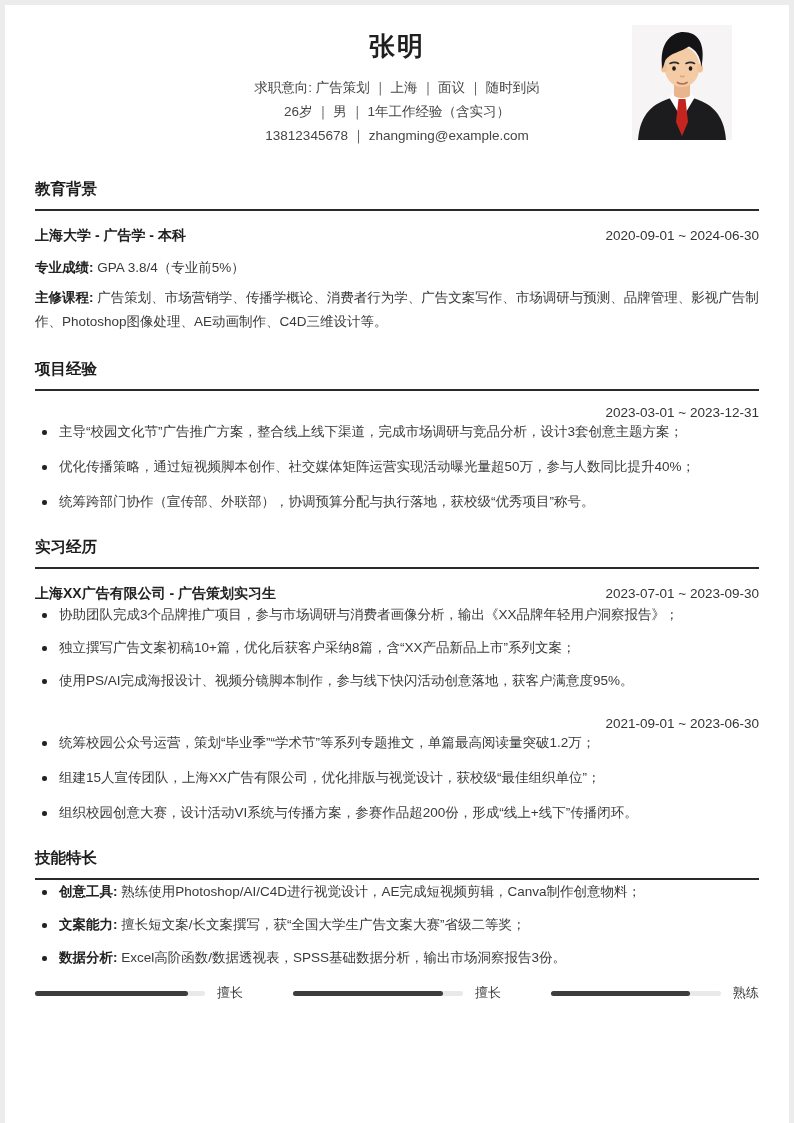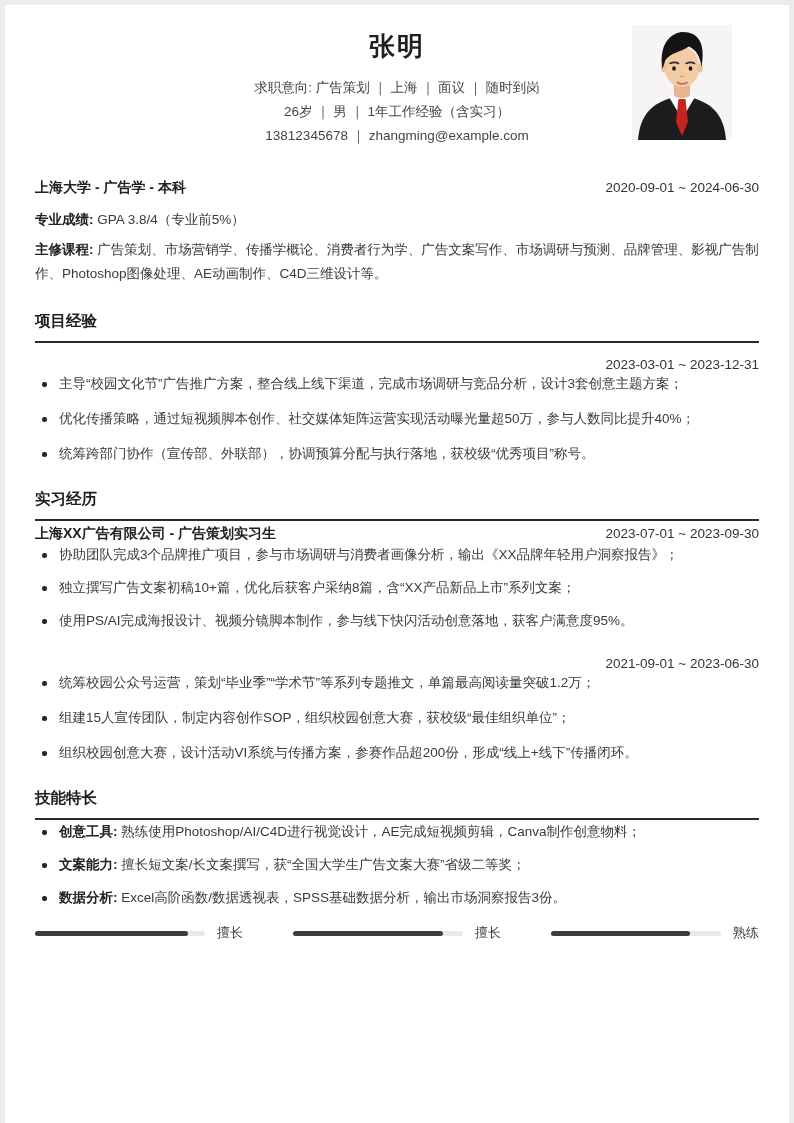--- a/index.html
+++ b/index.html
@@ -25,21 +25,21 @@
     position: absolute; right: 26px; top: 0;
     width: 102px; height: 115px; overflow: hidden;
   }
   .photo svg { width: 100%; height: 100%; display: block; }
   
   .section { margin-top: 25px; }
   .sec-title {
     font-size: 15.5px; font-weight: bold; color: #1d1d1d;
     padding-bottom: 9px; border-bottom: 2px solid #2a2a2a;
   }
-  .entry-head { display: flex; justify-content: space-between; align-items: baseline; margin-top: 4px; }
+  .entry-head { display: flex; justify-content: space-between; align-items: baseline; margin-top: 16px; }
   .entry-title { font-size: 14px; font-weight: bold; color: #222; }
   .entry-date { font-size: 13.5px; color: #333; }
   .date-only { text-align: right; font-size: 13.5px; color: #333; margin-top: 14px; }
   .kv-line { font-size: 13.5px; margin-top: 11px; line-height: 24px; color: #3a3a3a; }
   .kv-label { font-weight: bold; color: #222; }
   ul.bullets { list-style: none; margin-top: 2px; }
   ul.bullets li {
     position: relative; padding-left: 24px;
     font-size: 13.5px; line-height: 20px; margin-bottom: 15px; color: #3a3a3a;
   }
@@ -84,20 +84,21 @@
         <path d="M54 38.5 C57 37 60 37 62.5 38.5" stroke="#2a2a2a" stroke-width="1.6" fill="none" stroke-linecap="round"></path>
         <ellipse cx="42" cy="43.5" rx="1.8" ry="2.2" fill="#201b18"></ellipse>
         <ellipse cx="58.5" cy="43.5" rx="1.8" ry="2.2" fill="#201b18"></ellipse>
         <path d="M48.5 51 C49.5 52 51 52 52 51" stroke="#d8a074" stroke-width="1.4" fill="none" stroke-linecap="round"></path>
         <path d="M45.5 57.5 C48 59.3 52.5 59.3 55 57.5" stroke="#b9715c" stroke-width="1.8" fill="none" stroke-linecap="round"></path>
       </svg>
     </div>
   </div>
 
   <div class="section">
+    <div class="sec-title">教育背景</div>
     <div class="entry-head">
       <span class="entry-title">上海大学 - 广告学 - 本科</span>
       <span class="entry-date">2020-09-01 ~ 2024-06-30</span>
     </div>
     <div class="kv-line"><span class="kv-label">专业成绩:</span> <span>GPA 3.8/4（专业前5%）</span></div>
     <div class="kv-line" style="margin-top:6px;"><span class="kv-label">主修课程:</span> <span>广告策划、市场营销学、传播学概论、消费者行为学、广告文案写作、市场调研与预测、品牌管理、影视广告制作、Photoshop图像处理、AE动画制作、C4D三维设计等。</span></div>
   </div>
 
   <div class="section">
     <div class="sec-title">项目经验</div>
@@ -119,21 +120,21 @@
       <li>协助团队完成3个品牌推广项目，参与市场调研与消费者画像分析，输出《XX品牌年轻用户洞察报告》；</li>
       <li>独立撰写广告文案初稿10+篇，优化后获客户采纳8篇，含“XX产品新品上市”系列文案；</li>
       <li>使用PS/AI完成海报设计、视频分镜脚本制作，参与线下快闪活动创意落地，获客户满意度95%。</li>
     </ul>
   </div>
 
   <div class="section">
     <div class="date-only">2021-09-01 ~ 2023-06-30</div>
     <ul class="bullets">
       <li>统筹校园公众号运营，策划“毕业季”“学术节”等系列专题推文，单篇最高阅读量突破1.2万；</li>
-      <li>组建15人宣传团队，制定内容创作SOP，组织校园创意大赛，获校级“最佳组织单位”；</li>
+      <li>组建15人宣传团队，上海XX广告有限公司，优化排版与视觉设计，获校级“最佳组织单位”；</li>
       <li>组织校园创意大赛，设计活动VI系统与传播方案，参赛作品超200份，形成“线上+线下”传播闭环。</li>
     </ul>
   </div>
 
   <div class="section">
     <div class="sec-title">技能特长</div>
     <ul class="bullets tight">
       <li><span class="kv-label">创意工具:</span><span> 熟练使用Photoshop/AI/C4D进行视觉设计，AE完成短视频剪辑，Canva制作创意物料；</span></li>
       <li><span class="kv-label">文案能力:</span><span> 擅长短文案/长文案撰写，获“全国大学生广告文案大赛”省级二等奖；</span></li>
       <li><span class="kv-label">数据分析:</span><span> Excel高阶函数/数据透视表，SPSS基础数据分析，输出市场洞察报告3份。</span></li>

